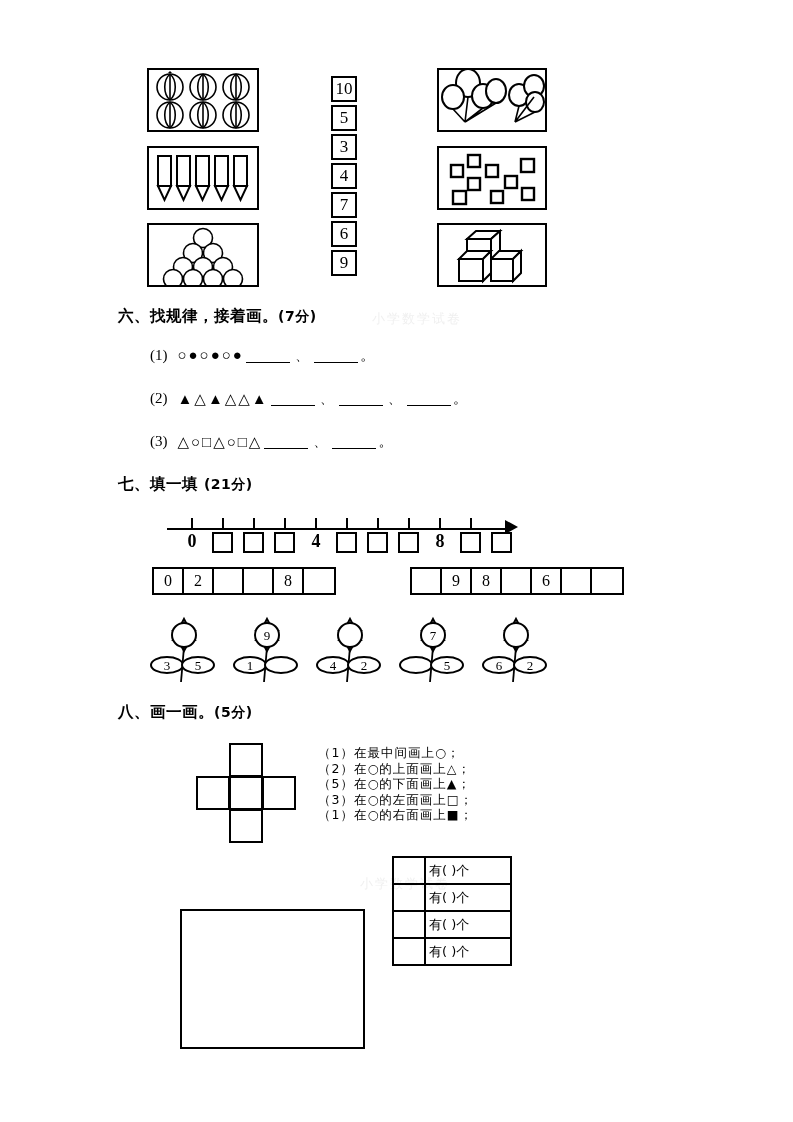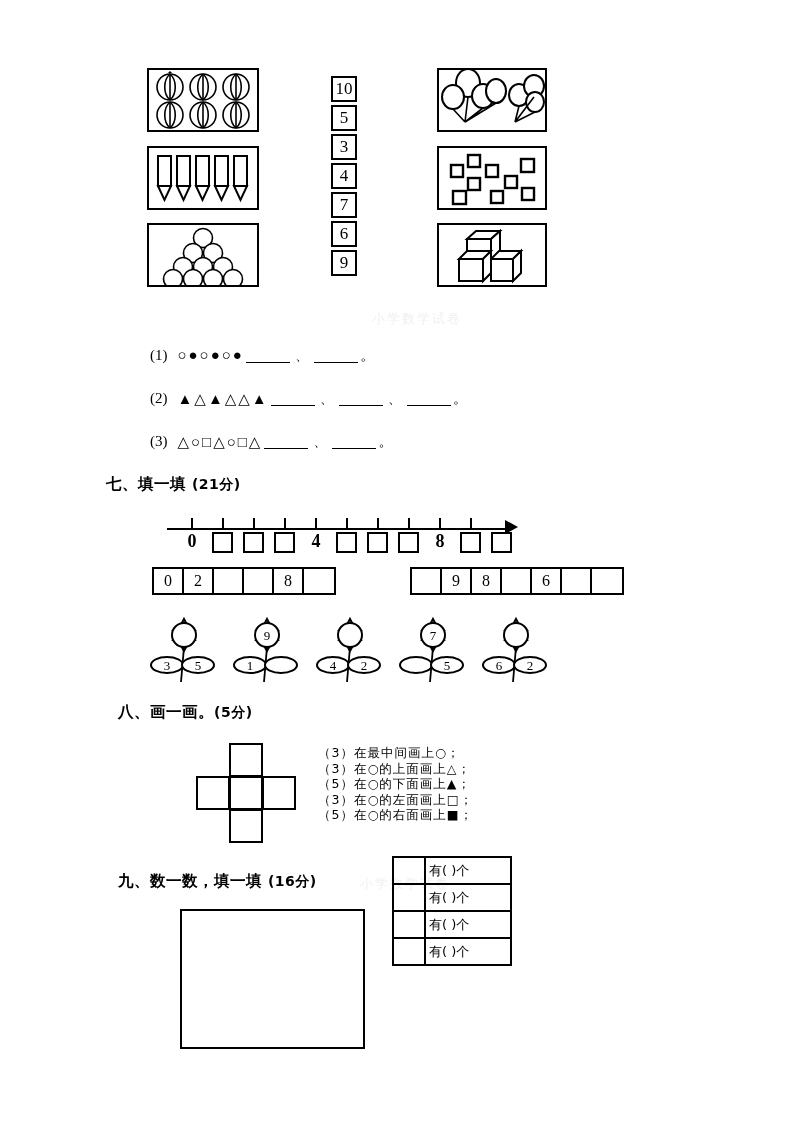--- a/index.html
+++ b/index.html
@@ -289,20 +289,23 @@
         </g>
         <g transform="translate(20,26)">
           <rect x="0" y="8" width="24" height="22"></rect>
           <path d="M0,8 L8,0 L32,0 L24,8 Z"></path>
           <path d="M24,8 L32,0 L32,22 L24,30 Z"></path>
         </g>
       </g>
     </svg>
   </div>
 
+  <div class="sec-head" style="left:118px;top:290px;">
+    <span>六、找规律，接着画。</span><span class="pts">(7分)</span>
+  </div>
   <div class="watermark" style="left:372px;top:294px;">小学数学试卷</div>
 
   <div class="q-row" style="left:150px;top:330px;">
     <span class="q-label">(1)</span>
     <span class="glyphs">○●○●○●</span>
     <span class="blank-line"></span>
     <span class="sep">、</span>
     <span class="blank-line"></span>
     <span>。</span>
   </div>
@@ -320,21 +323,21 @@
 
   <div class="q-row" style="left:150px;top:416px;">
     <span class="q-label">(3)</span>
     <span class="glyphs">△○□△○□△</span>
     <span class="blank-line"></span>
     <span class="sep">、</span>
     <span class="blank-line"></span>
     <span>。</span>
   </div>
 
-  <div class="sec-head" style="left:106px;top:458px;">
+  <div class="sec-head" style="left:118px;top:458px;">
     <span>七、填一填</span>&nbsp;<span class="pts">(21分)</span>
   </div>
 
   <div class="numline-wrap" style="left:167px;top:498px;width:360px;height:42px;">
     <div class="nl-axis" style="left:0px;width:345px;"></div>
     <div class="nl-arrow" style="left:338px;"></div>
     <div class="nl-tick" style="left:24px;"></div>
     <div class="nl-tick" style="left:55px;"></div>
     <div class="nl-tick" style="left:86px;"></div>
     <div class="nl-tick" style="left:117px;"></div>
@@ -463,30 +466,27 @@
 
   <div class="cross" style="left:196px;top:727px;width:110px;height:100px;">
     <div style="left:33px;top:0px;width:34px;height:34px;"></div>
     <div style="left:0px;top:33px;width:34px;height:34px;"></div>
     <div style="left:33px;top:33px;width:34px;height:34px;"></div>
     <div style="left:66px;top:33px;width:34px;height:34px;"></div>
     <div style="left:33px;top:66px;width:34px;height:34px;"></div>
   </div>
 
   <div class="instr" style="left:318px;top:729px;">
-    <div>（3）在最中间画上○；</div>
-    <div>（3）在○的上面画上△；</div>
+    <div>（1）在最中间画上○；</div>
+    <div>（2）在○的上面画上△；</div>
     <div>（5）在○的下面画上▲；</div>
     <div>（3）在○的左面画上□；</div>
-    <div>（5）在○的右面画上■；</div>
-  </div>
-
-  <div class="sec-head" style="left:118px;top:855px;">
-    <span>九、数一数，填一填</span>&nbsp;<span class="pts">(16分)</span>
-  </div>
+    <div>（1）在○的右面画上■；</div>
+  </div>
+
   <div class="watermark" style="left:360px;top:859px;">小学数学试卷</div>
 
   <div class="bigbox" style="left:180px;top:893px;width:185px;height:140px;"></div>
 
   <table class="tbl" style="left:392px;top:840px;">
     <tbody>
       <tr>
         <td class="icocol"></td>
         <td class="txtcol">有(    )个</td>
       </tr>

